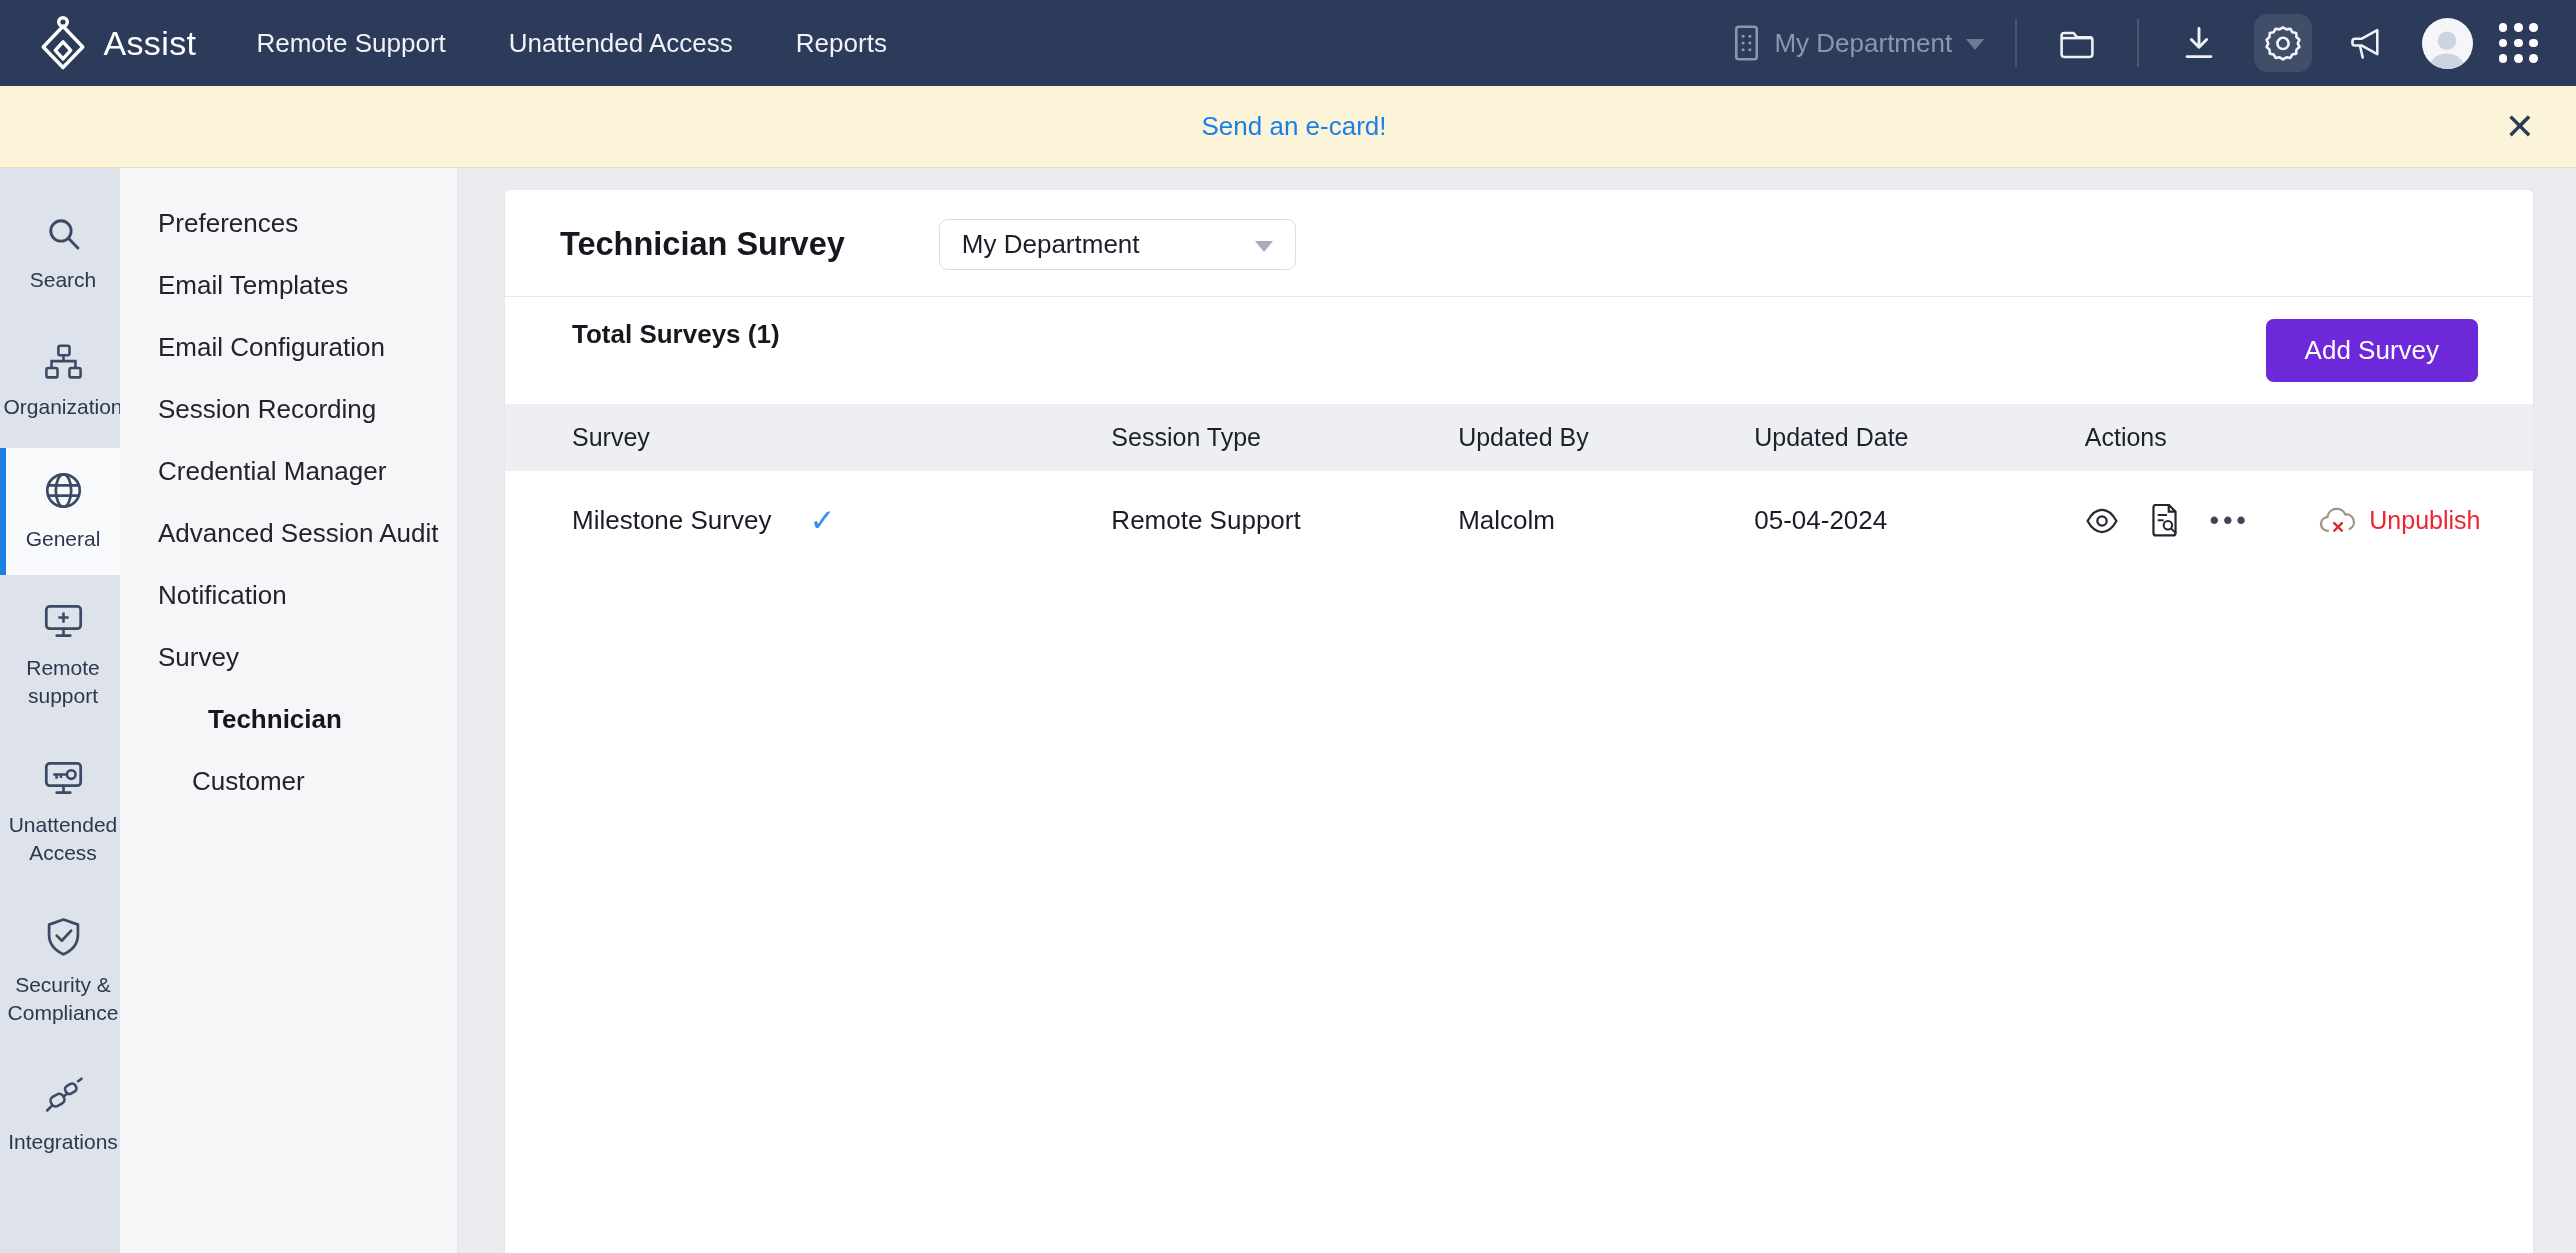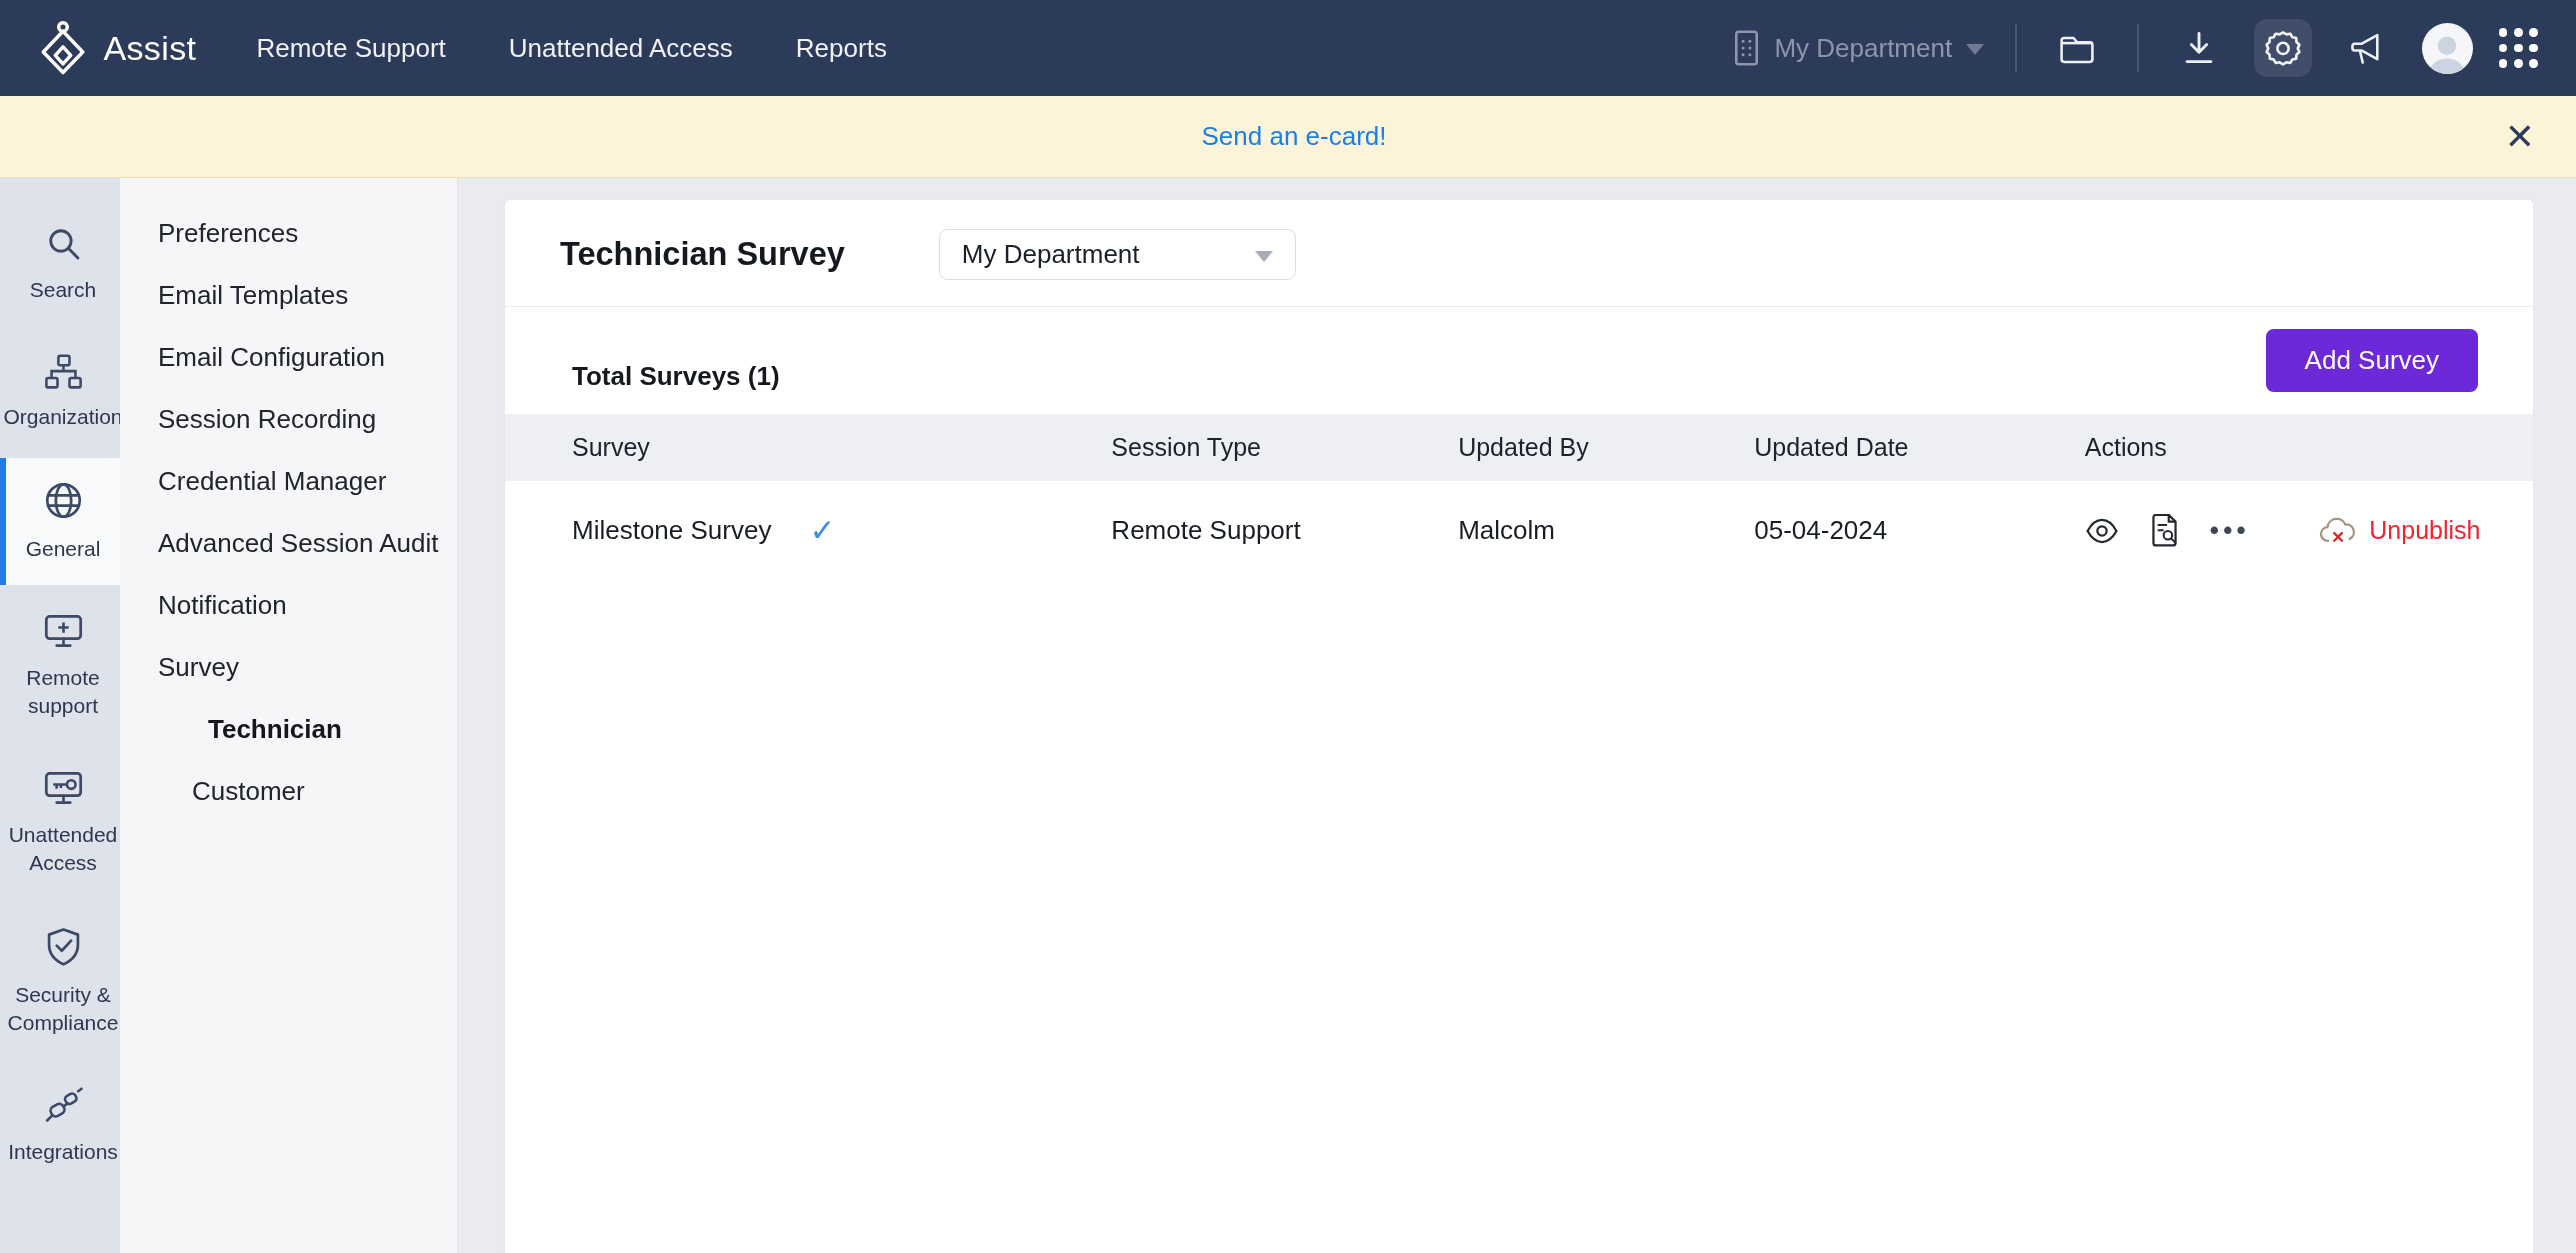--- a/index.html
+++ b/index.html
@@ -6,21 +6,21 @@
   html,body { width:100%; height:100%; }
   body {
     font-family:"Liberation Sans", sans-serif;
     background:#e9ebef;
     color:#1b202b;
     overflow:hidden;
   }
 
   
   .topnav {
-    height:96px; background:#2d3b5a; display:flex; align-items:center;
+    height:86px; background:#2d3b5a; display:flex; align-items:center;
     padding:0 38px; color:#f2f4f8;
   }
   .brand { display:flex; align-items:center; gap:15.4px; margin-right:60px; }
   .brand-name { font-size:34px; font-weight:500; letter-spacing:0.4px; color:#ffffff; }
   .topnav-links { display:flex; align-items:center; gap:63px; }
   .topnav-link { font-size:26px; color:#f0f2f7; cursor:pointer; }
   .topnav-right { margin-left:auto; display:flex; align-items:center; gap:26px; }
   .dept-select { display:flex; align-items:center; gap:13.7px; color:#8d96ab; cursor:pointer; }
   .dept-select .dept-label { font-size:26px; }
   .caret-down {
@@ -90,21 +90,21 @@
     border-bottom:1.7px solid #e8eaed;
   }
   .page-title { font-size:32.5px; font-weight:600; color:#15181f; }
   .dropdown {
     margin-left:94px; width:357px; height:51px; border:1.7px solid #d9dce2; border-radius:8.6px;
     display:flex; align-items:center; padding:0 22px; cursor:pointer; background:#fff;
   }
   .dropdown .dd-value { font-size:26px; color:#1b1f29; }
   .dropdown .caret-down { margin-left:auto; border-top-color:#a6adb9; }
 
-  .toolbar { display:flex; align-items:flex-end; padding:22px 55px; }
+  .toolbar { display:flex; align-items:flex-start; padding:22px 55px; }
   .total-label { font-size:26px; font-weight:bold; color:#15181f; padding-left:12px; }
   .add-btn {
     margin-left:auto; background:#6d28d9; color:#ffffff; font-size:26px;
     border:none; border-radius:7.7px; padding:16.2px 39px; cursor:pointer;
     font-family:"Liberation Sans", sans-serif;
   }
 
   
   table.surveys { width:100%; border-collapse:collapse; table-layout:fixed; }
   .surveys thead th {

